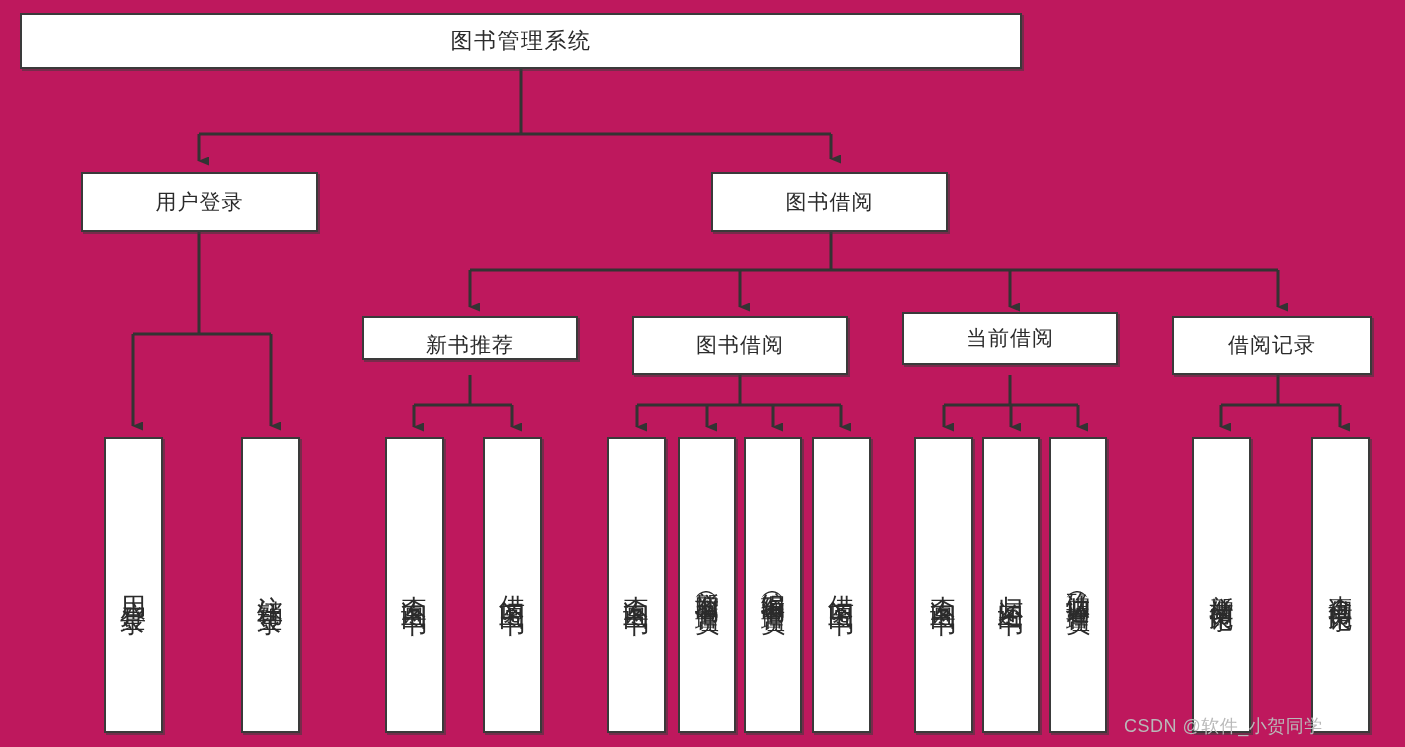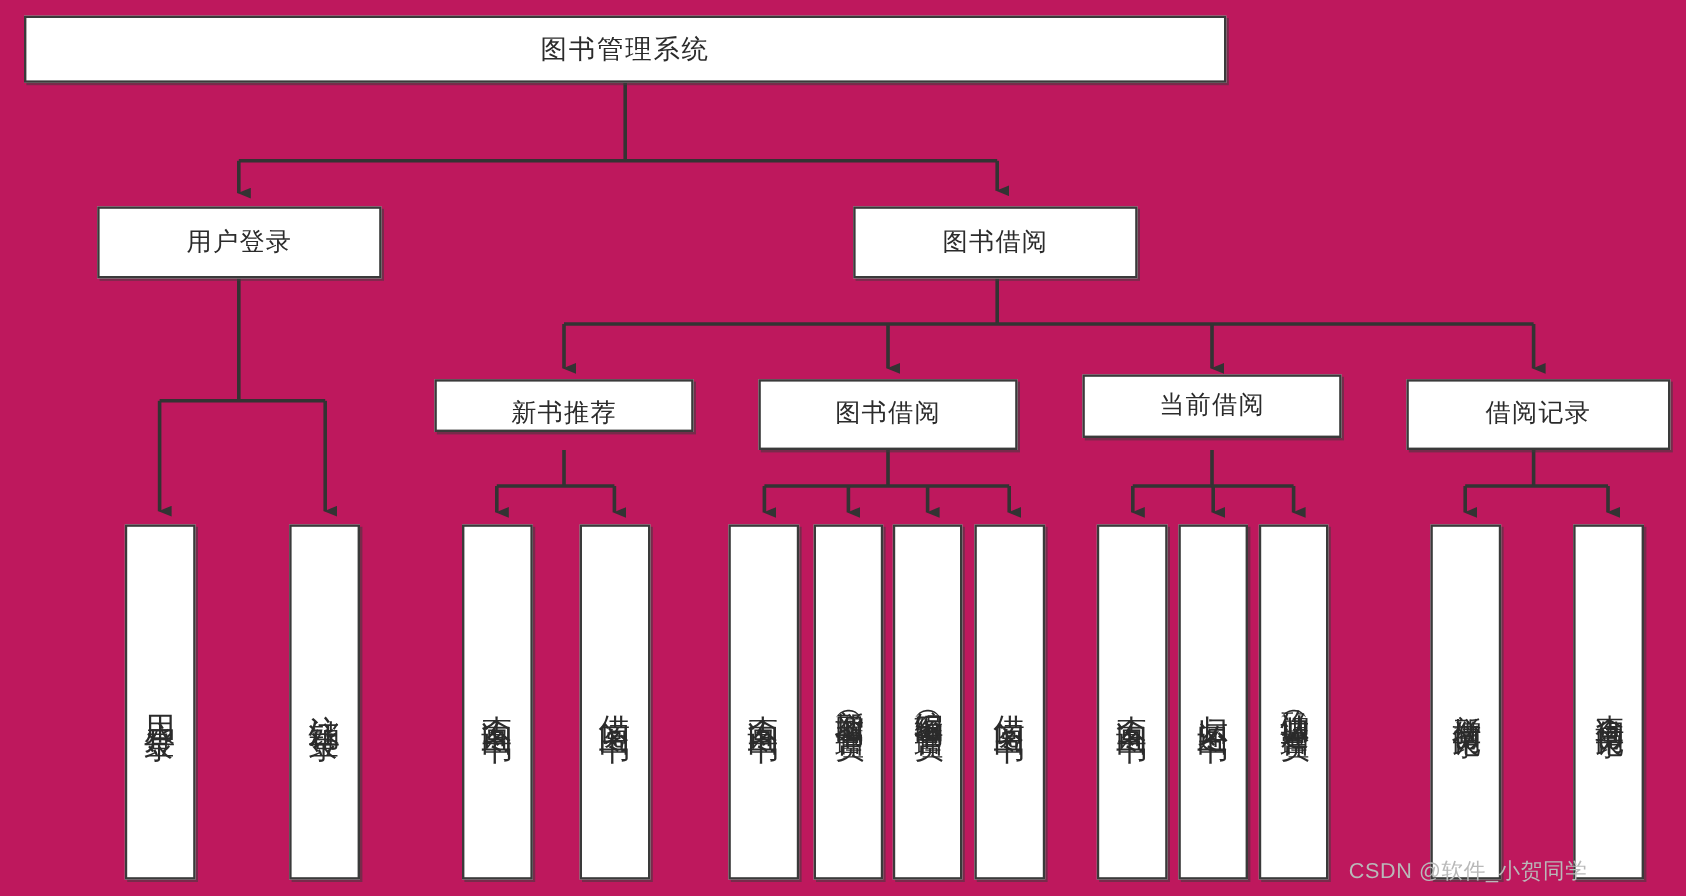--- a/index.html
+++ b/index.html
@@ -148,21 +148,21 @@
 
   <div class="node horiz" style="left:362px; top:316px; width:216px; height:44px;align-items:flex-end;">
     <span class="label">新书推荐</span>
   </div>
   <div class="node horiz" style="left:632px; top:316px; width:216px; height:59px;">
     <span class="label">图书借阅</span>
   </div>
   <div class="node horiz" style="left:902px; top:312px; width:216px; height:53px;">
     <span class="label">当前借阅</span>
   </div>
-  <div class="node horiz" style="left:1172px; top:316px; width:220px; height:59px;">
+  <div class="node horiz" style="left:1172px; top:316px; width:200px; height:59px;">
     <span class="label">借阅记录</span>
   </div>
 
   <div class="node vert" style="left:104px; top:437px; width:59px; height:296px;">
     <span class="label">用户登录</span>
   </div>
   <div class="node vert" style="left:241px; top:437px; width:59px; height:296px;">
     <span class="label">注销登录</span>
   </div>
 

